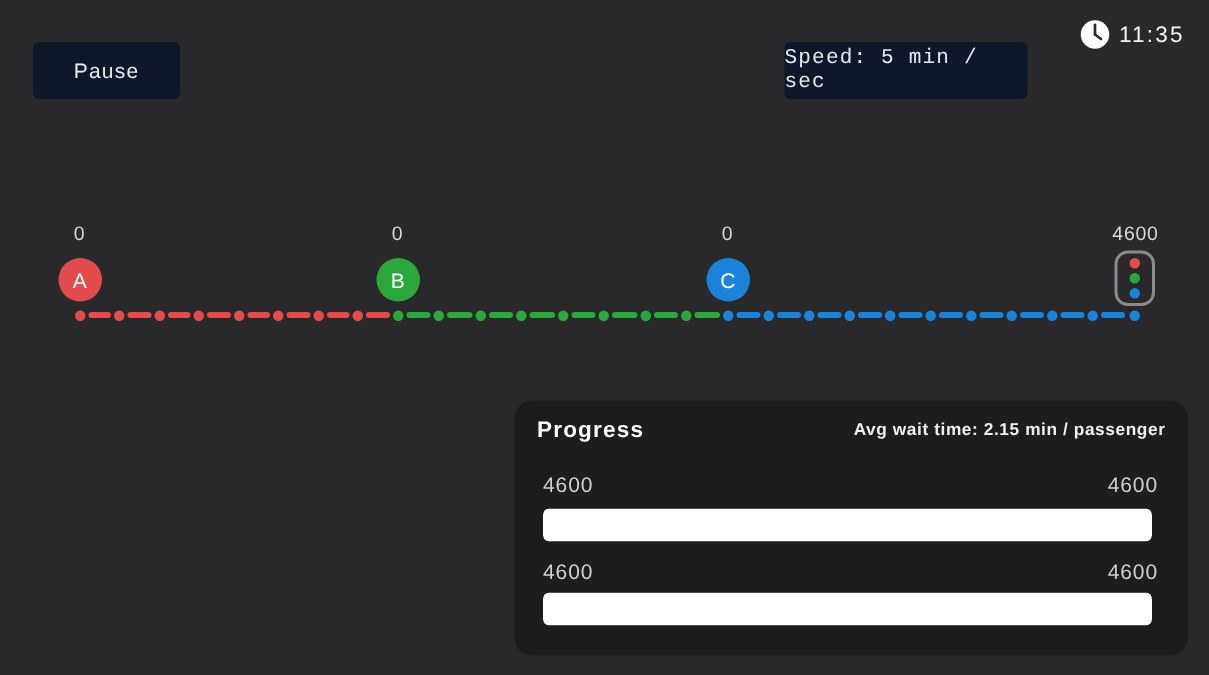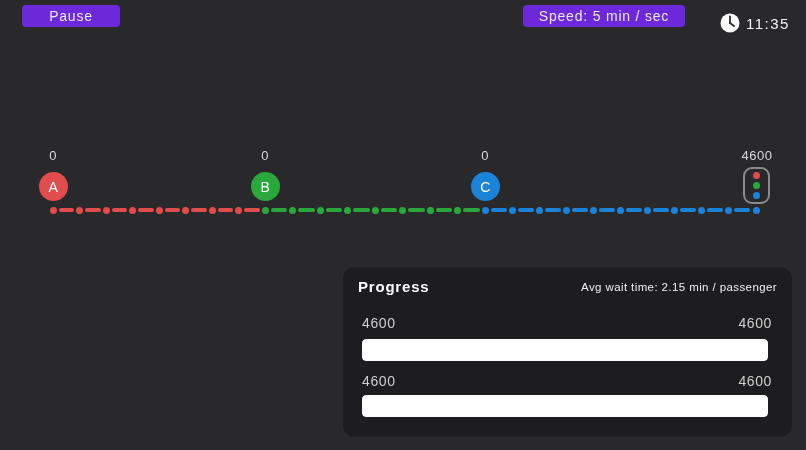--- a/index.html
+++ b/index.html
@@ -8,33 +8,33 @@
     background: #29292b;
     font-family: "Liberation Sans", "DejaVu Sans", sans-serif;
     position: relative;
     color: #ececec;
   }
   .stage { position: absolute; inset: 0; }
 
   
   .chip {
     position: absolute;
-    background: #6d28d9;
+    background: #0f172a;
     color: #e9e9e9;
     border-radius: 4px;
     font-size: 14px;
     letter-spacing: 0.8px;
     display: flex; align-items: center; justify-content: center;
-    height: 22px;
-    top: 5px;
+    height: 38px;
+    top: 28px;
     cursor: pointer;
     border: none;
   }
   .pause-btn { left: 22px; width: 98px; }
-  .speed-btn { left: 523px; width: 162px; }
+  .speed-btn { left: 523px; width: 162px; font-family: Liberation Mono, monospace; }
   .clock-wrap {
     position: absolute; top: 13px; left: 720px;
     display: flex; align-items: center; gap: 6px;
   }
   .clock-time { font-size: 15px; letter-spacing: 1.5px; color: #f2f2f2; }
 
   
   .station-label {
     position: absolute; top: 148px; width: 60px;
     text-align: center; font-size: 13px; color: #d9d9d9;
@@ -74,21 +74,21 @@
     position: absolute; left: 343px; top: 267px;
     width: 449px; height: 170px;
     background: #1d1d1f; border-radius: 12px;
   }
   .panel-title {
     position: absolute; left: 15px; top: 11px;
     font-size: 15px; font-weight: 700; letter-spacing: 0.8px; color: #fdfdfd;
   }
   .avg-wait {
     position: absolute; right: 15px; top: 14px;
-    font-size: 11.5px; font-weight: 400; letter-spacing: 0.4px; color: #f0f0f0;
+    font-size: 11.5px; font-weight: 700; letter-spacing: 0.4px; color: #f0f0f0;
   }
   .bar-label-left {
     position: absolute; left: 19px;
     font-size: 14px; color: #cfcfcf; letter-spacing: 0.6px;
   }
   .bar-label-right {
     position: absolute; right: 20px;
     font-size: 14px; color: #cfcfcf; letter-spacing: 0.6px;
   }
   .bar-track {

